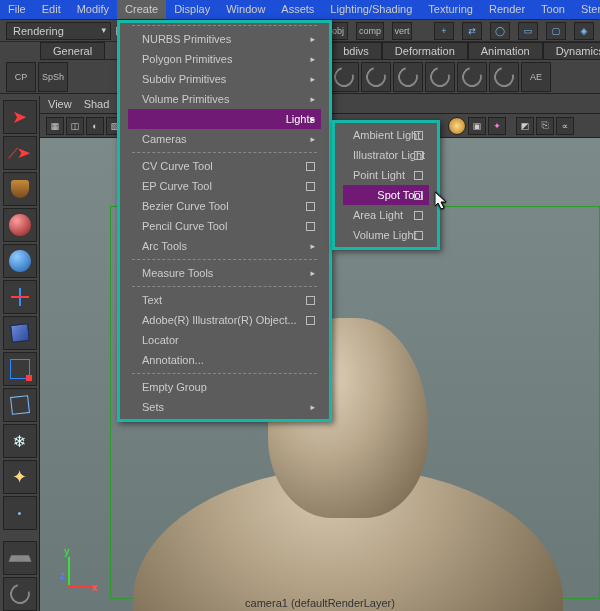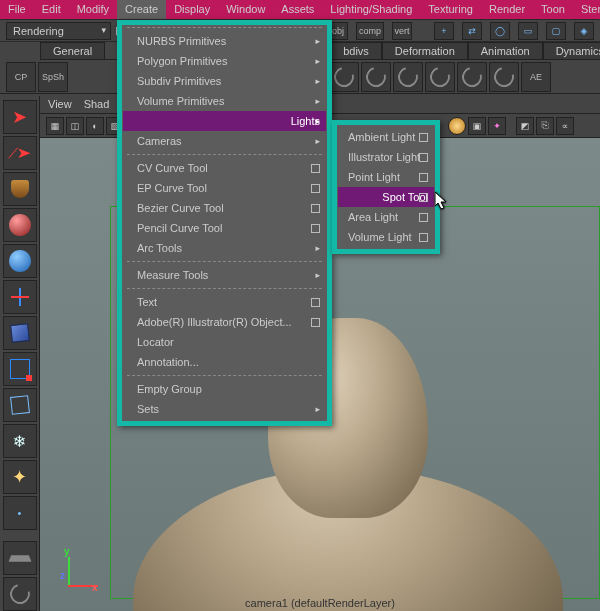--- a/index.html
+++ b/index.html
@@ -1,19 +1,19 @@
 <!DOCTYPE html>
 <html><head>
 <meta charset="utf-8">
 <style>
   * { margin: 0; padding: 0; box-sizing: border-box; font-family: "Segoe UI", Tahoma, sans-serif; }
   body { background: #444444; width: 600px; height: 611px; overflow: hidden; color: #ccc; font-size: 11px; position: relative; }
 
   
-  .menu-bar { display: flex; background: #be185d; border-bottom: 1px solid #2a2a2a; height: 20px; }
+  .menu-bar { display: flex; background: #1d4ed8; border-bottom: 1px solid #2a2a2a; height: 20px; }
   .menu-bar .menu-item { padding: 3px 8px; cursor: default; }
   .menu-bar .menu-item.active { background: #606060; }
 
   
   .dropdown-row { display: flex; align-items: center; height: 22px; border-bottom: 1px solid #2a2a2a; padding-left: 6px; gap: 4px;}
   .dropdown { background: #3a3a3a; border: 1px solid #222; padding: 2px 8px 2px 6px; font-size: 11px; color: #ccc; position: relative; min-width: 105px;}
   .dropdown::after { content: "▾"; position: absolute; right: 4px; top: 2px; font-size: 9px; }
   .mini-icon { width: 14px; height: 14px; display: inline-block; }
 
   
@@ -40,21 +40,21 @@
   .vp-label { position:absolute; bottom:2px; width:100%; text-align:center; color:#333; font-size:11px;}
   .vp-top-label { position:absolute; top:2px; left:50%; transform:translateX(-50%); color:#2a9628; font-size:10px;}
   .axis { position:absolute; left:10px; bottom:20px; width:40px; height:40px;}
   .axis-y{position:absolute;left:18px;bottom:4px;width:2px;height:30px;background:#3bdc3b;}
   .axis-x{position:absolute;left:18px;bottom:4px;width:30px;height:2px;background:#ff3b3b;}
   .axis-z{position:absolute;left:10px;bottom:10px;color:#5b7bff;font-size:10px;font-weight:bold;}
   .axis-yl{position:absolute;left:14px;bottom:34px;color:#3bdc3b;font-size:10px;font-weight:bold;}
   .axis-xl{position:absolute;left:42px;bottom:-2px;color:#ff5b5b;font-size:10px;font-weight:bold;}
 
   
-  .drop-menu { position:absolute; background:#5c5c5c; border:5px solid #14b8a6; box-shadow: 2px 2px 6px rgba(0,0,0,.5); padding:2px 1px; min-width:202px;}
+  .drop-menu { position:absolute; background:#5c5c5c; border:3px solid #14b8a6; box-shadow: 2px 2px 6px rgba(0,0,0,.5); padding:2px 8px; min-width:202px;}
   .drop-menu .row { display:flex; align-items:center; height:20px; padding:0 6px 0 14px; position:relative; white-space:nowrap;}
   .drop-menu .row.hl { background:#701a75; color:#fff;justify-content:flex-end;}
   .drop-menu .row .arrow { position:absolute; right:6px; font-size:9px;}
   .drop-menu .row .box { position:absolute; right:6px; width:9px; height:9px; border:1px solid #bbb;}
   .drop-menu .sep { height:1px; margin:3px 4px; border-top:1px dashed #888;}
   #create-menu { left:117px; top:20px; width:215px;}
   #lights-menu { left:332px; top:120px; width:108px; min-width:108px;}
   #lights-menu .row { padding-left:10px; }
 
   .cursor { position:absolute; width:14px; height:20px; pointer-events:none;}

